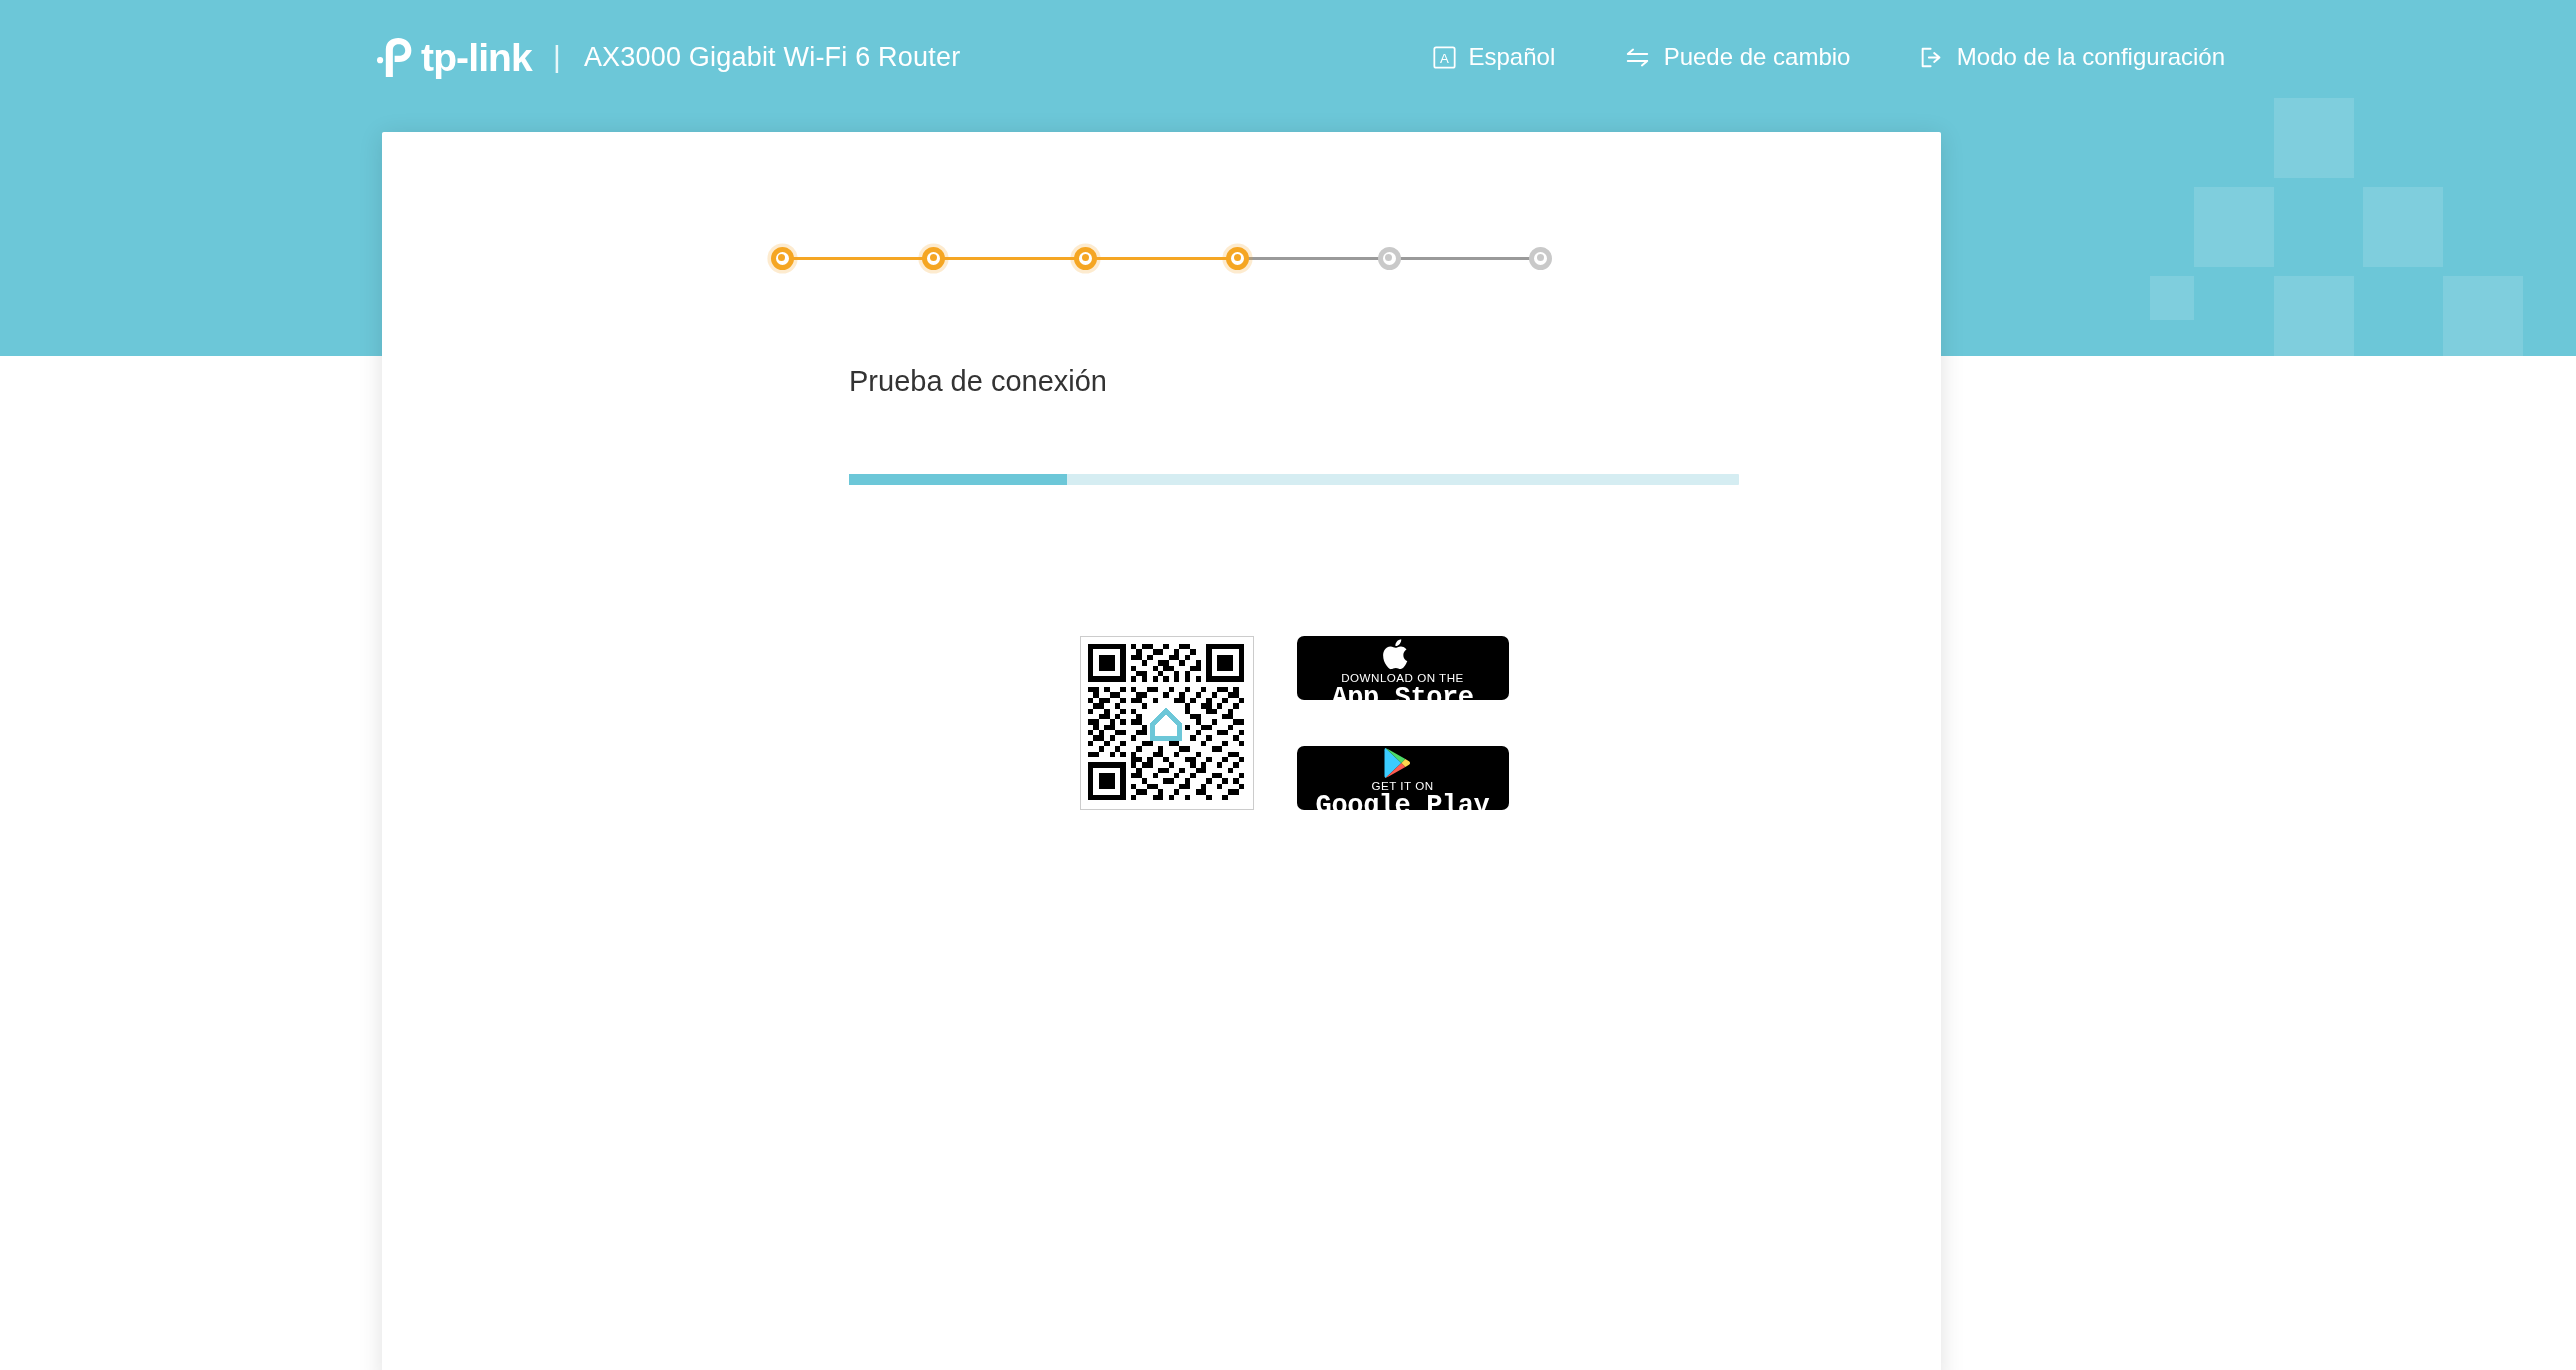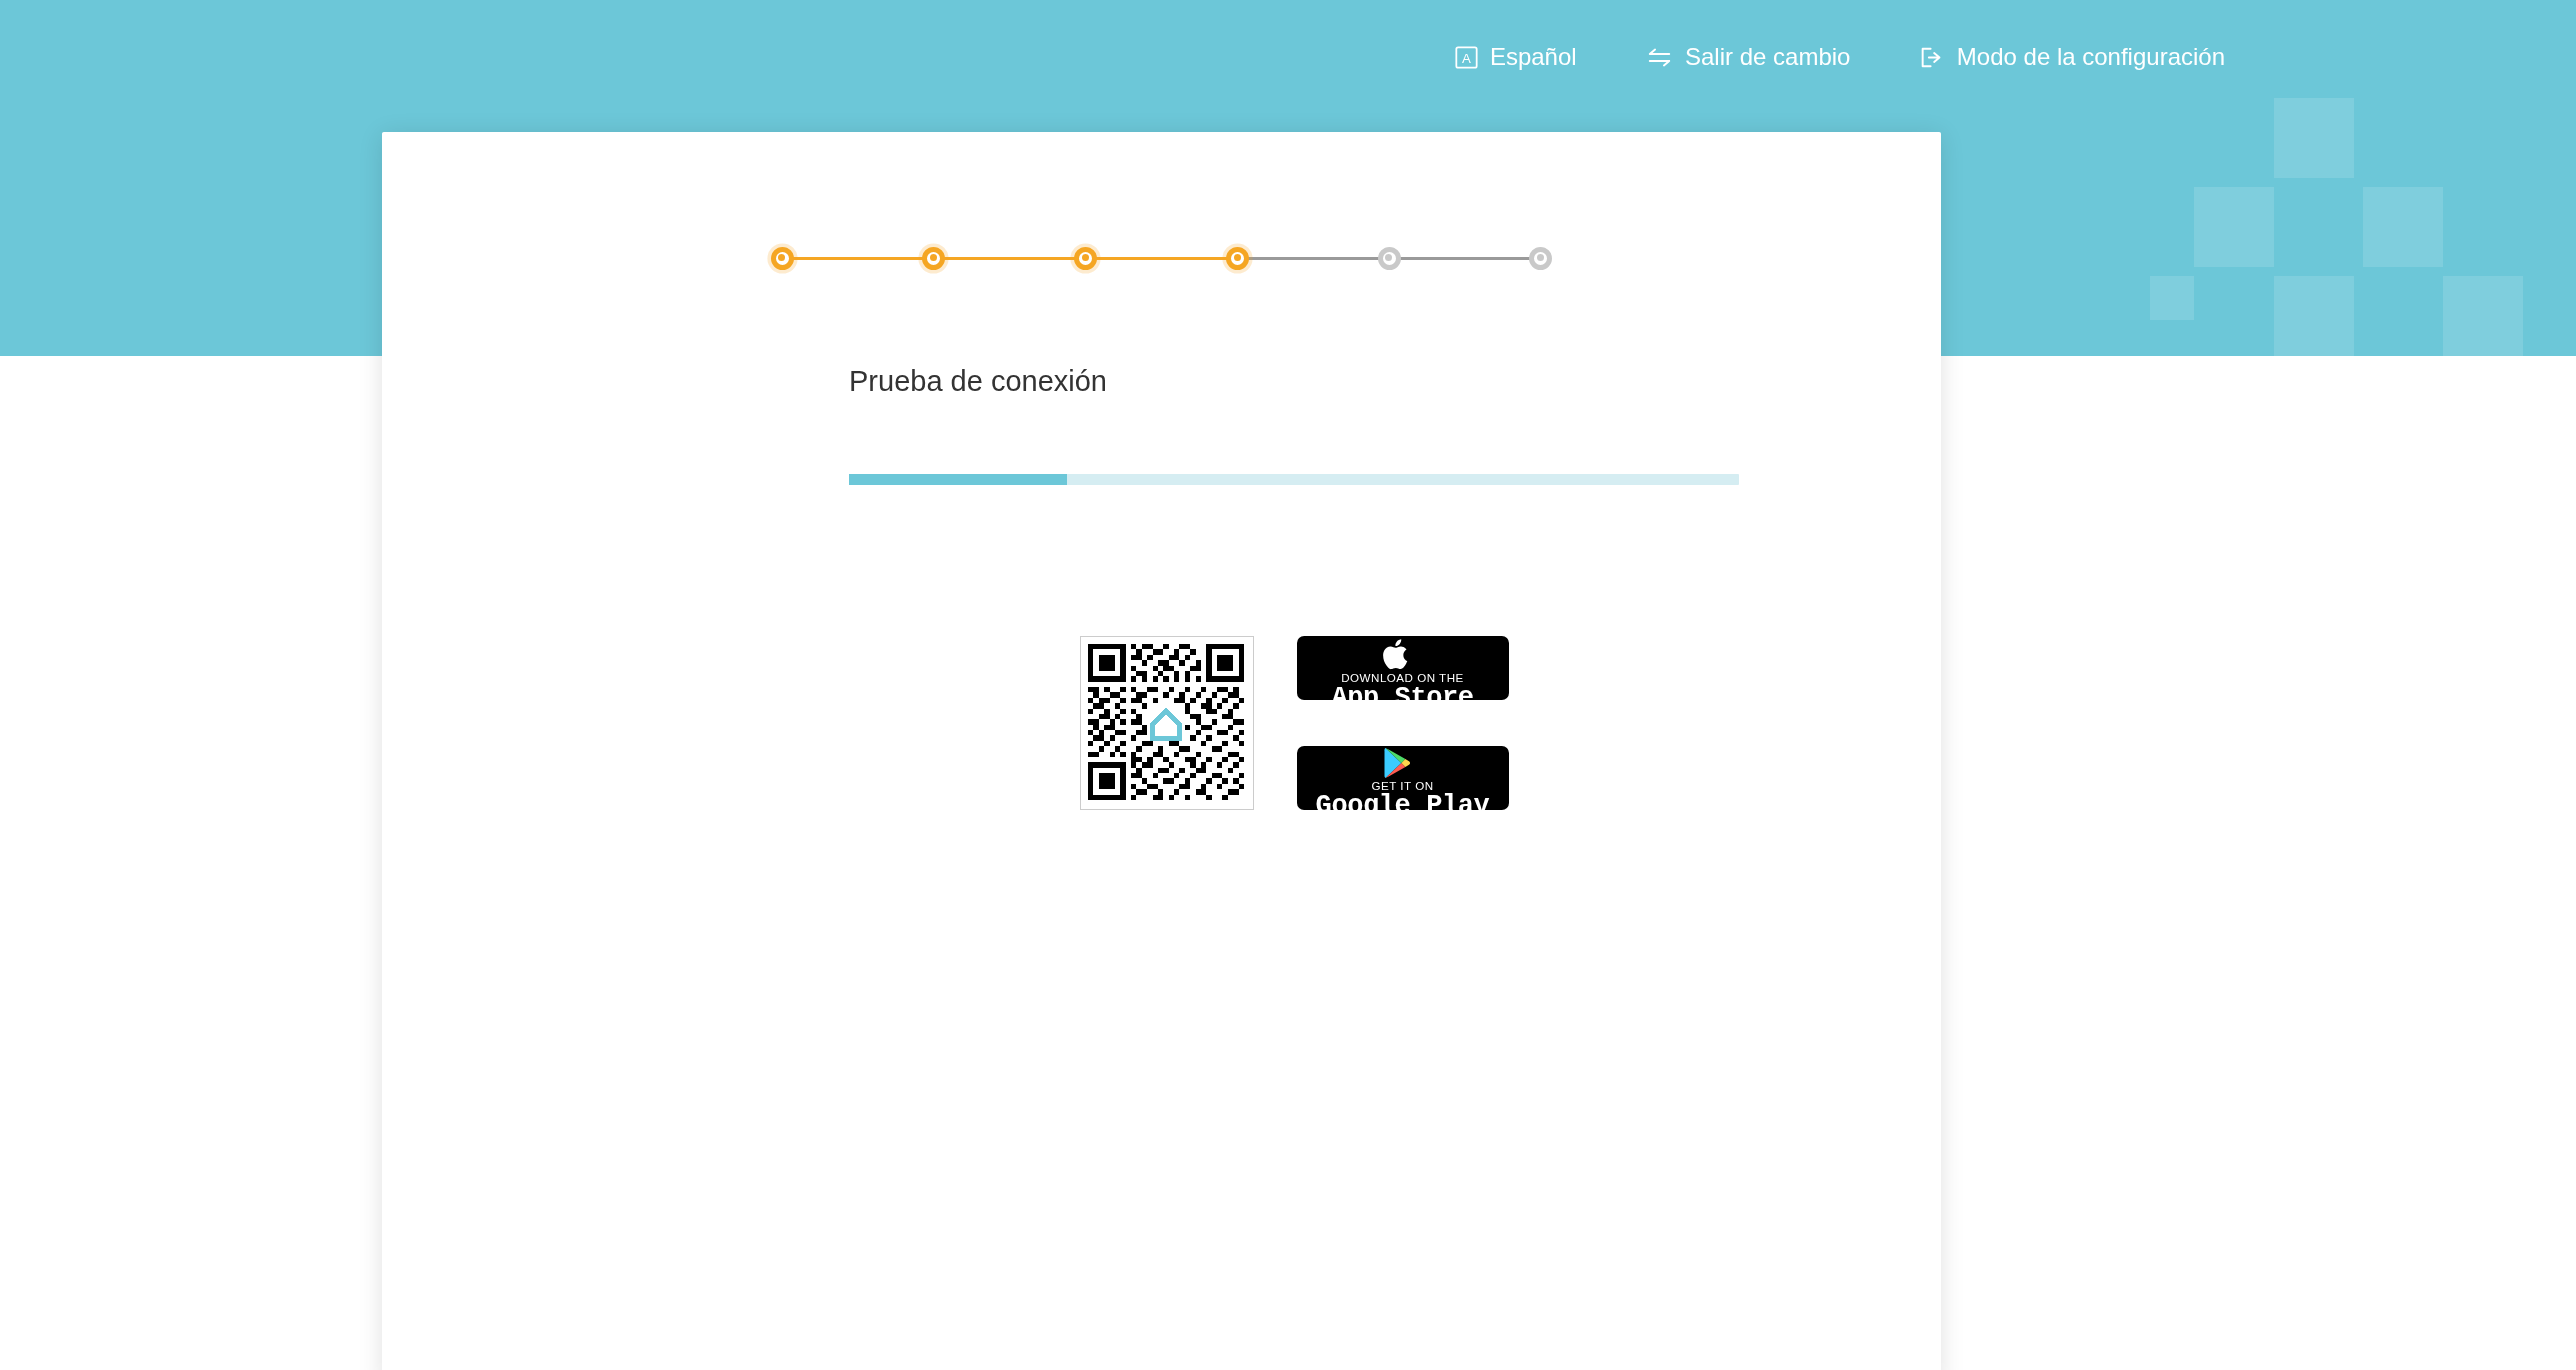--- a/index.html
+++ b/index.html
@@ -237,39 +237,52 @@
 <div class="top-band">
   <div class="band-deco d1"></div>
   <div class="band-deco d2"></div>
   <div class="band-deco d3"></div>
   <div class="band-deco d4"></div>
   <div class="band-deco d5"></div>
   <div class="band-deco d6"></div>
 </div>
 
 <div class="header">
+  <div class="brand">
+    <div class="logo-wrap">
+      <span class="logo-mark">
+        <svg width="37" height="41" viewBox="0 0 42 46" xmlns="http://www.w3.org/2000/svg">
+          <path d="M10 14 C10 5 17 1 24 1 C33 1 39 7 39 15 C39 23 33 28 25 28 L20 28 L20 21 L25 21 C29 21 32 19 32 15 C32 11 29 8 25 8 C21 8 18 10 18 15 L18 45 L10 45 Z" fill="#ffffff"></path>
+          <circle cx="3.5" cy="26" r="3.5" fill="#ffffff"></circle>
+        </svg>
+      </span>
+      <span class="logo-text">tp-link</span>
+    </div>
+    <span class="brand-divider">|</span>
+    <span class="model-name">AX3000 Gigabit Wi-Fi 6 Router</span>
+  </div>
 
   <div class="header-right">
     <div class="hdr-item">
       <span class="ico">
         <svg width="23" height="23" viewBox="0 0 26 26" xmlns="http://www.w3.org/2000/svg" style="font-size:27px">
           <rect x="1.5" y="1.5" width="23" height="23" rx="2" fill="none" stroke="#ffffff" stroke-width="2"></rect>
           <text x="13" y="19" font-family="Liberation Sans" font-size="15" fill="#ffffff" text-anchor="middle">A</text>
         </svg>
       </span>
       <span>Español</span>
     </div>
 
     <div class="hdr-item">
       <span class="ico">
         <svg width="27" height="23" viewBox="0 0 30 26" xmlns="http://www.w3.org/2000/svg">
           <path d="M4 9 H26 M4 9 L10 4 M4 17 H26 M26 17 L20 22" fill="none" stroke="#ffffff" stroke-width="2.2" stroke-linecap="round" stroke-linejoin="round"></path>
         </svg>
       </span>
-      <span>Salir de cambio</span>
+      <span>Puede de cambio</span>
     </div>
 
     <div class="hdr-item">
       <span class="ico">
         <svg width="25" height="23" viewBox="0 0 28 26" xmlns="http://www.w3.org/2000/svg">
           <path d="M13 3 H4 V23 H13" fill="none" stroke="#ffffff" stroke-width="2.2" stroke-linecap="round" stroke-linejoin="round"></path>
           <path d="M17 8 L23 13 L17 18 M23 13 H11" fill="none" stroke="#ffffff" stroke-width="2.2" stroke-linecap="round" stroke-linejoin="round"></path>
         </svg>
       </span>
       <span>Modo de la configuración</span>

